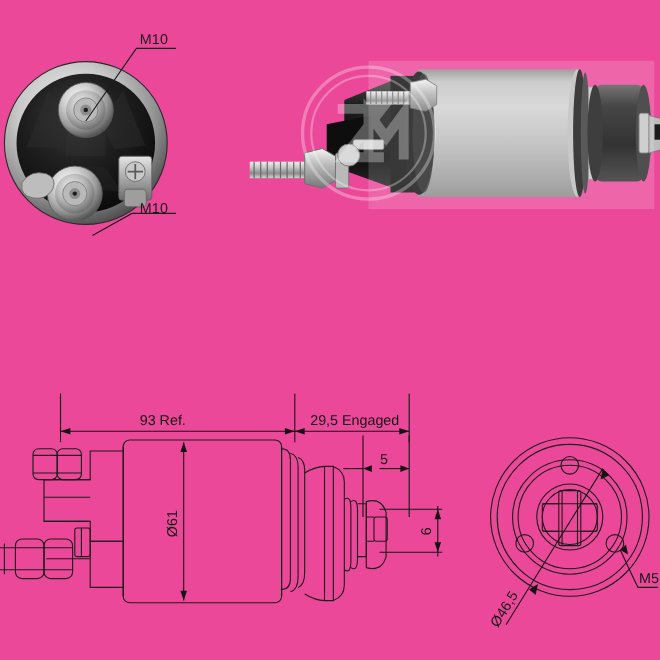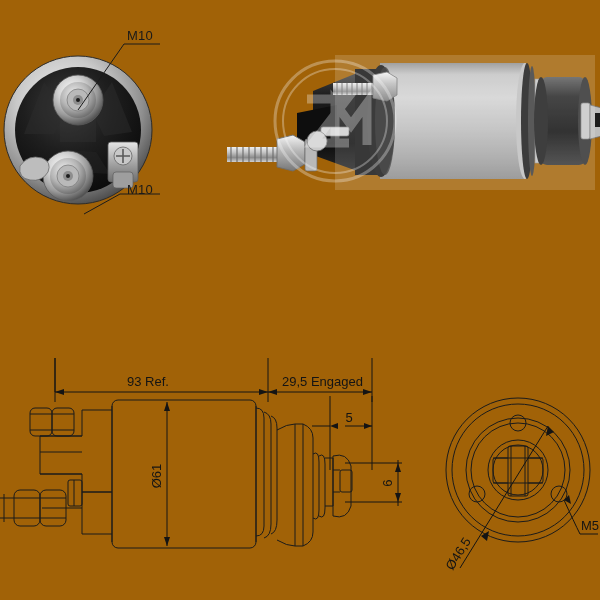--- a/index.html
+++ b/index.html
@@ -2,21 +2,21 @@
 <html><head>
 <meta charset="utf-8">
 <title>Solenoid Product Drawing</title>
 <style>
   html,body{margin:0;padding:0;background:#ffffff;}
   body{
     width:600px;height:600px;position:relative;overflow:hidden;
     font-family:"Liberation Sans","DejaVu Sans",sans-serif;
     color:#111111;
   }
-  .sheet{position:absolute;left:0;top:0;width:600px;height:600px;background:#a16207;}
+  .sheet{position:absolute;left:0;top:0;width:600px;height:600px;background:#ec4899;}
   .abs{position:absolute;}
   .lbl{
     position:absolute;font-size:13px;letter-spacing:.2px;color:#1a1a1a;
     white-space:nowrap;line-height:1;
   }
   svg{display:block;overflow:visible;}
   .ln{stroke:#1b1b1b;stroke-width:1;fill:none;}
   .dim{stroke:#141414;stroke-width:1;fill:none;}
   .dimtxt{font-family:"Liberation Sans",sans-serif;font-size:13px;fill:#141414;}
 </style>

